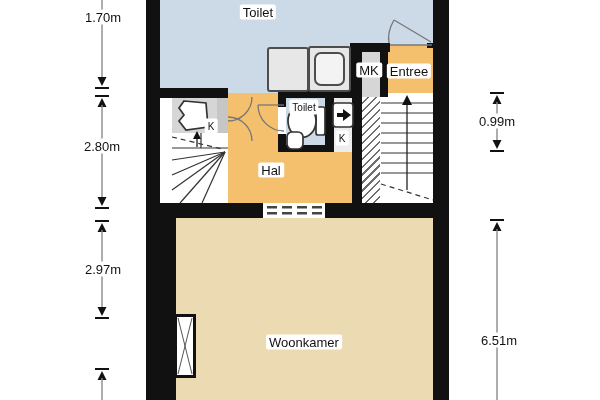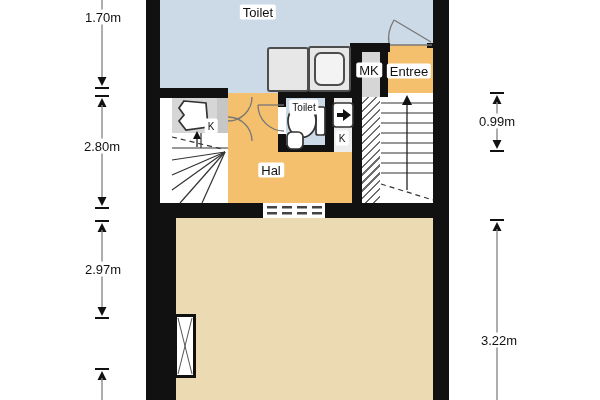--- a/index.html
+++ b/index.html
@@ -203,20 +203,21 @@
     </g>
   </svg>
 
   <div class="room-label" style="left:258px;top:12px">Toilet</div>
   <div class="room-label" style="left:369px;top:70px">MK</div>
   <div class="room-label" style="left:409px;top:71px">Entree</div>
   <div class="room-label small" style="left:304px;top:107px">Toilet</div>
   <div class="room-label small" style="left:211px;top:126px">K</div>
   <div class="room-label small" style="left:342px;top:138px">K</div>
   <div class="room-label" style="left:271px;top:170px">Hal</div>
+  <div class="room-label" style="left:304px;top:342px">Woonkamer</div>
 
   <div class="dim-label" style="left:103px;top:17px">1.70m</div>
   <div class="dim-label" style="left:102px;top:146px">2.80m</div>
   <div class="dim-label" style="left:103px;top:269px">2.97m</div>
   <div class="dim-label" style="left:497px;top:121px">0.99m</div>
-  <div class="dim-label" style="left:499px;top:340px">3.22m</div>
+  <div class="dim-label" style="left:499px;top:340px">6.51m</div>
 
 </div>
 
 </body></html>

